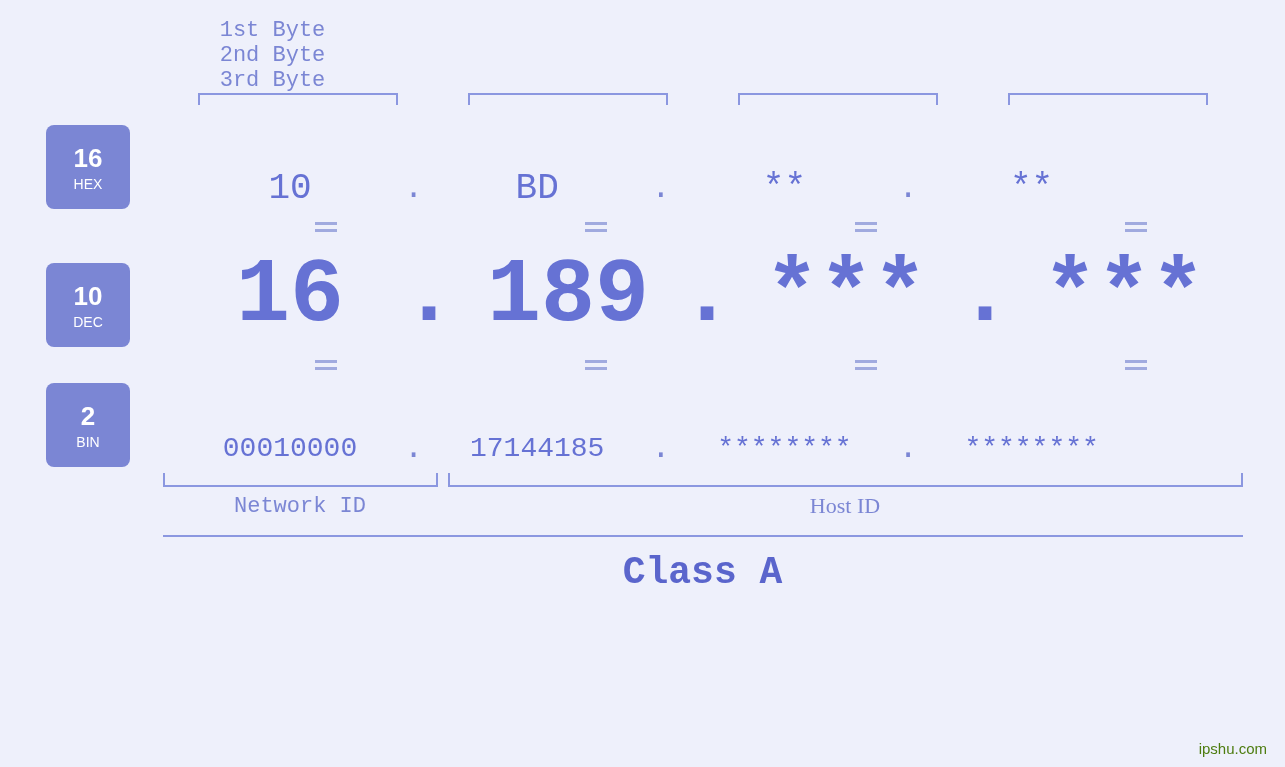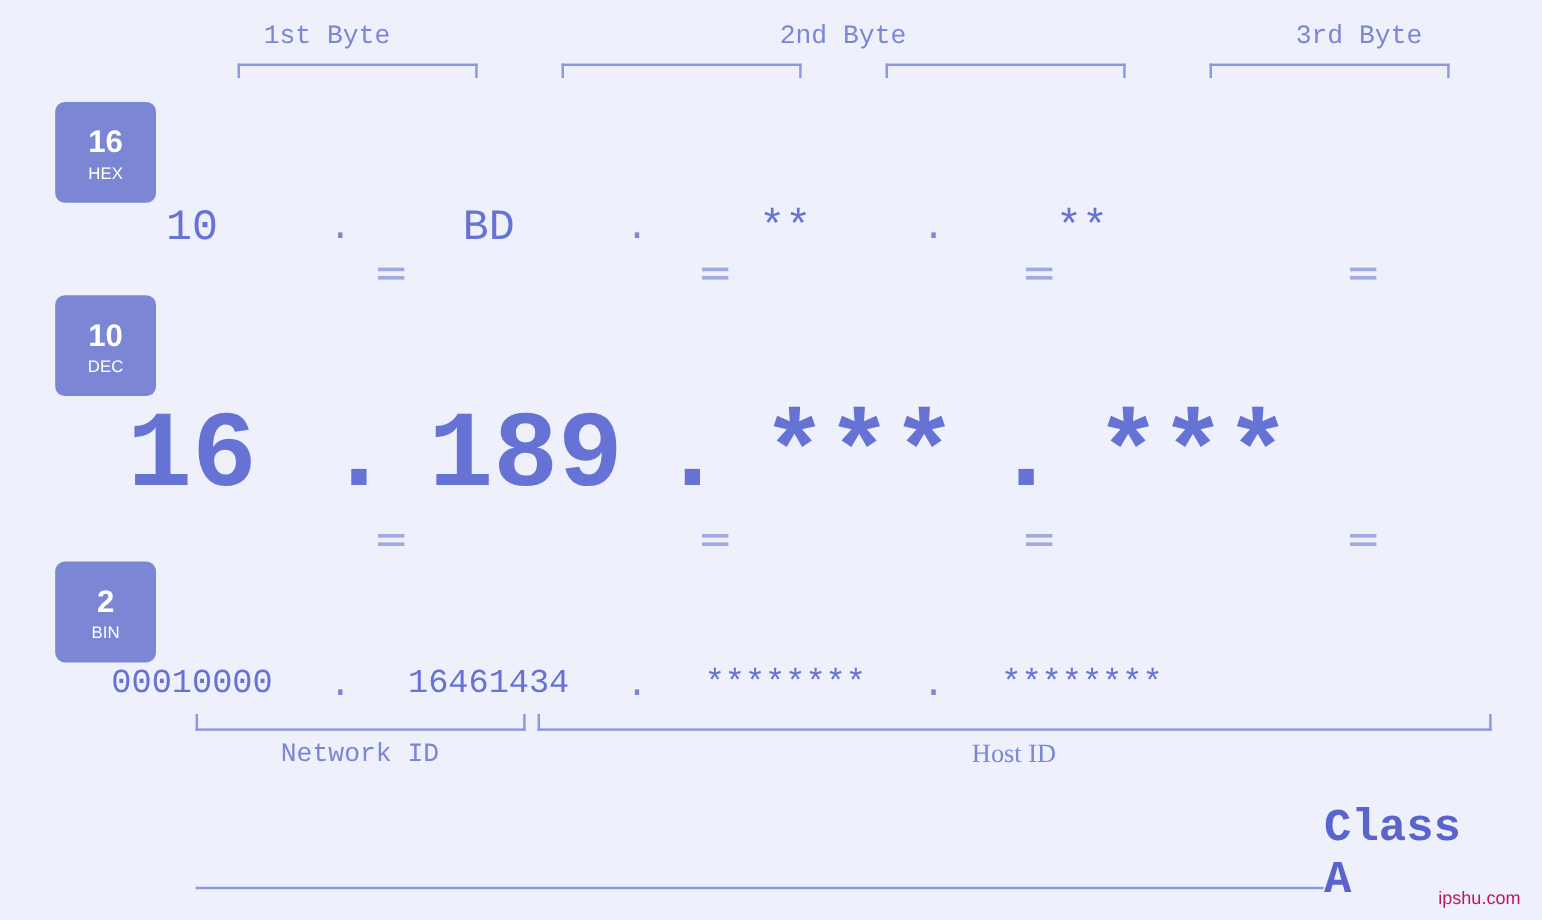--- a/index.html
+++ b/index.html
@@ -22,21 +22,21 @@
       align-items: center;
       padding-top: 18px;
     }
 
     
     .column-headers {
       display: flex;
       width: 1080px;
       margin-left: 120px;
       justify-content: space-between;
-      margin-bottom: 10px;
+      flex-direction: column;
     }
 
     .col-header {
       color: #7b86d4;
       font-size: 22px;
       font-family: 'Courier New', Courier, monospace;
       text-align: center;
       width: 220px;
     }
 
@@ -53,25 +53,24 @@
       width: 200px;
       height: 12px;
       border-top: 2px solid #8b97e0;
       border-left: 2px solid #8b97e0;
       border-right: 2px solid #8b97e0;
     }
 
     
     .data-row {
       display: flex;
-      align-items: flex-start;
+      align-items: flex-end;
       width: 1285px;
       margin-bottom: 0;
       position: relative;
-      flex-direction: column;
     }
 
     .badge {
       width: 84px;
       height: 84px;
       background: #7b86d4;
       border-radius: 8px;
       color: white;
       display: flex;
       flex-direction: column;
@@ -214,25 +213,25 @@
       text-align: center;
       color: #7b86d4;
       font-size: 22px;
       font-family: Liberation Serif, serif;
       margin-left: 10px;
     }
 
     
     .class-row {
       display: flex;
-      flex-direction: row;
-      align-items: flex-end;
+      flex-direction: column;
+      align-items: center;
       width: 1080px;
       margin-left: 120px;
-      margin-top: 28px;
+      margin-top: 16px;
     }
 
     .class-line {
       width: 100%;
       height: 2px;
       background: #8b97e0;
       margin-bottom: 14px;
     }
 
     .class-label {
@@ -240,21 +239,21 @@
       font-size: 38px;
       font-family: 'Courier New', Courier, monospace;
       font-weight: bold;
     }
 
     
     .watermark {
       position: absolute;
       bottom: 10px;
       right: 18px;
-      color: #be185d;
+      color: #4d7c0f;
       font-size: 15px;
       font-family: Arial, sans-serif;
     }
 
     
     .ip-display {
       display: flex;
       align-items: center;
       justify-content: flex-start;
       margin-left: 50px;
@@ -390,21 +389,21 @@
     <div class="badge">
       <span class="badge-num">2</span>
       <span class="badge-label">BIN</span>
     </div>
     <div class="ip-display">
       <div class="byte-col" style="width:220px;">
         <span class="cell-value bin-val">00010000</span>
       </div>
       <span class="dot">.</span>
       <div class="byte-col" style="width:220px;">
-        <span class="cell-value bin-val">16461434</span>
+        <span class="cell-value bin-val">17144185</span>
       </div>
       <span class="dot">.</span>
       <div class="byte-col" style="width:220px;">
         <span class="cell-value bin-val">********</span>
       </div>
       <span class="dot">.</span>
       <div class="byte-col" style="width:220px;">
         <span class="cell-value bin-val">********</span>
       </div>
     </div>

